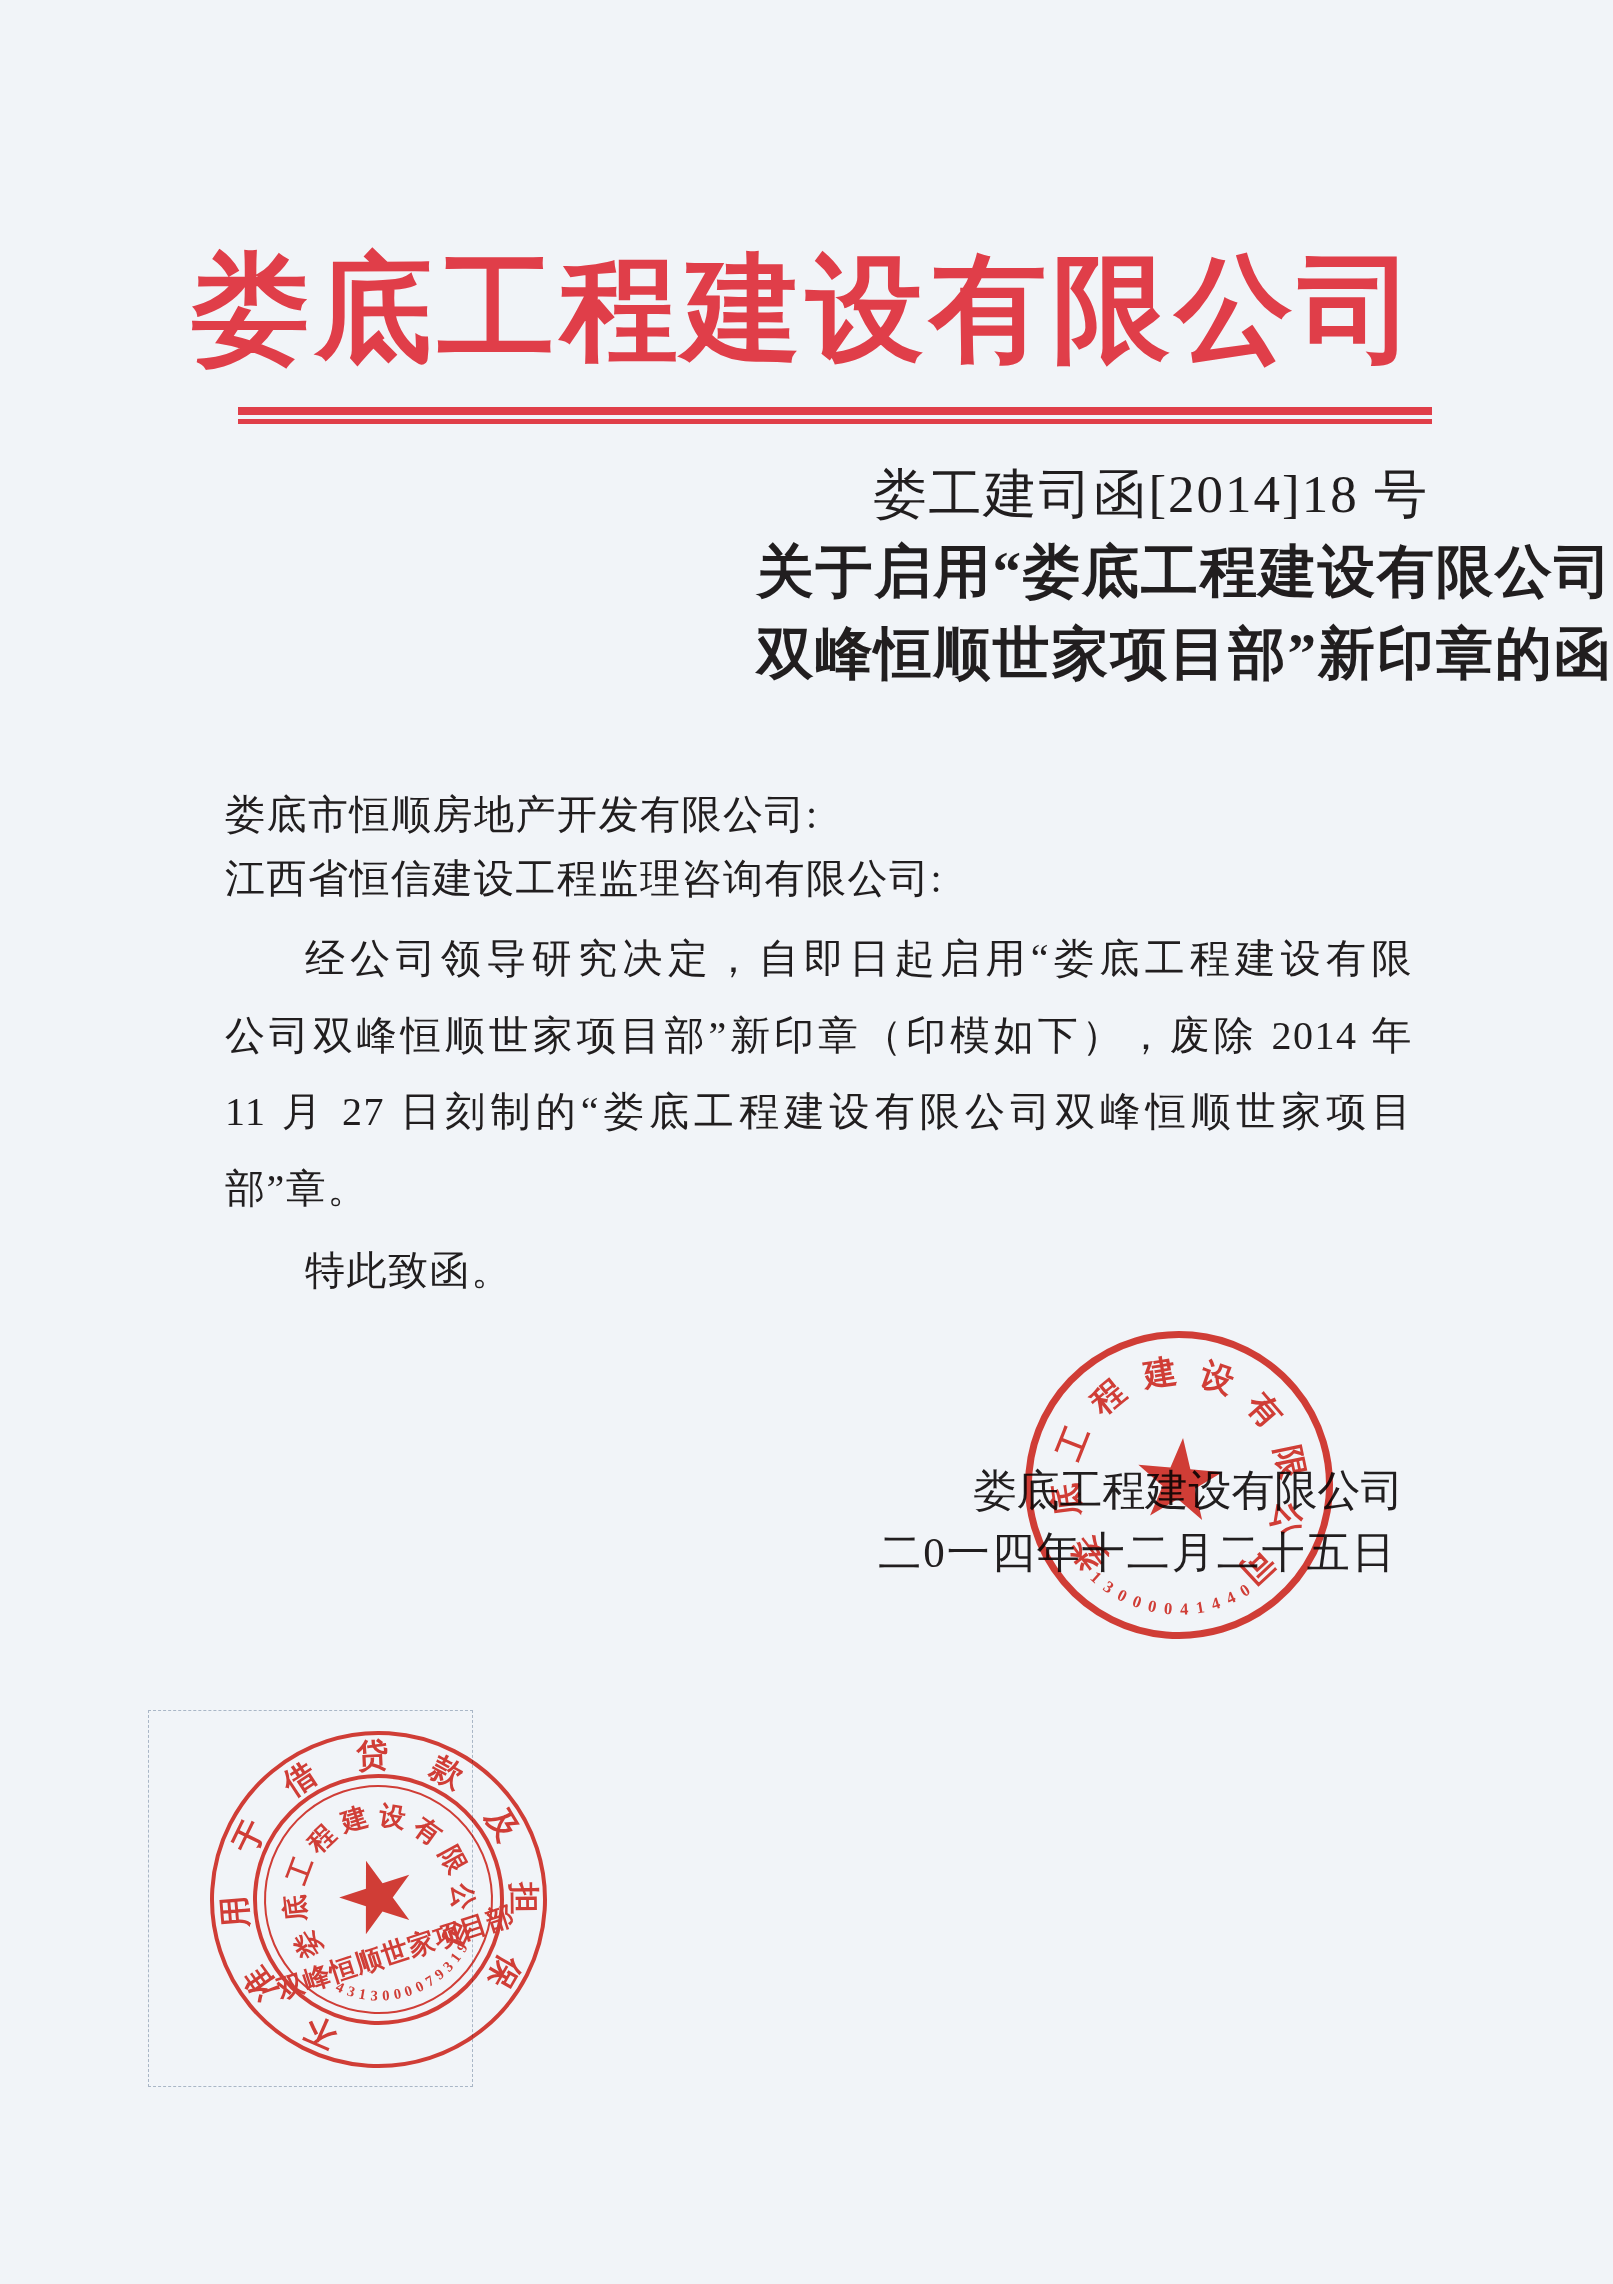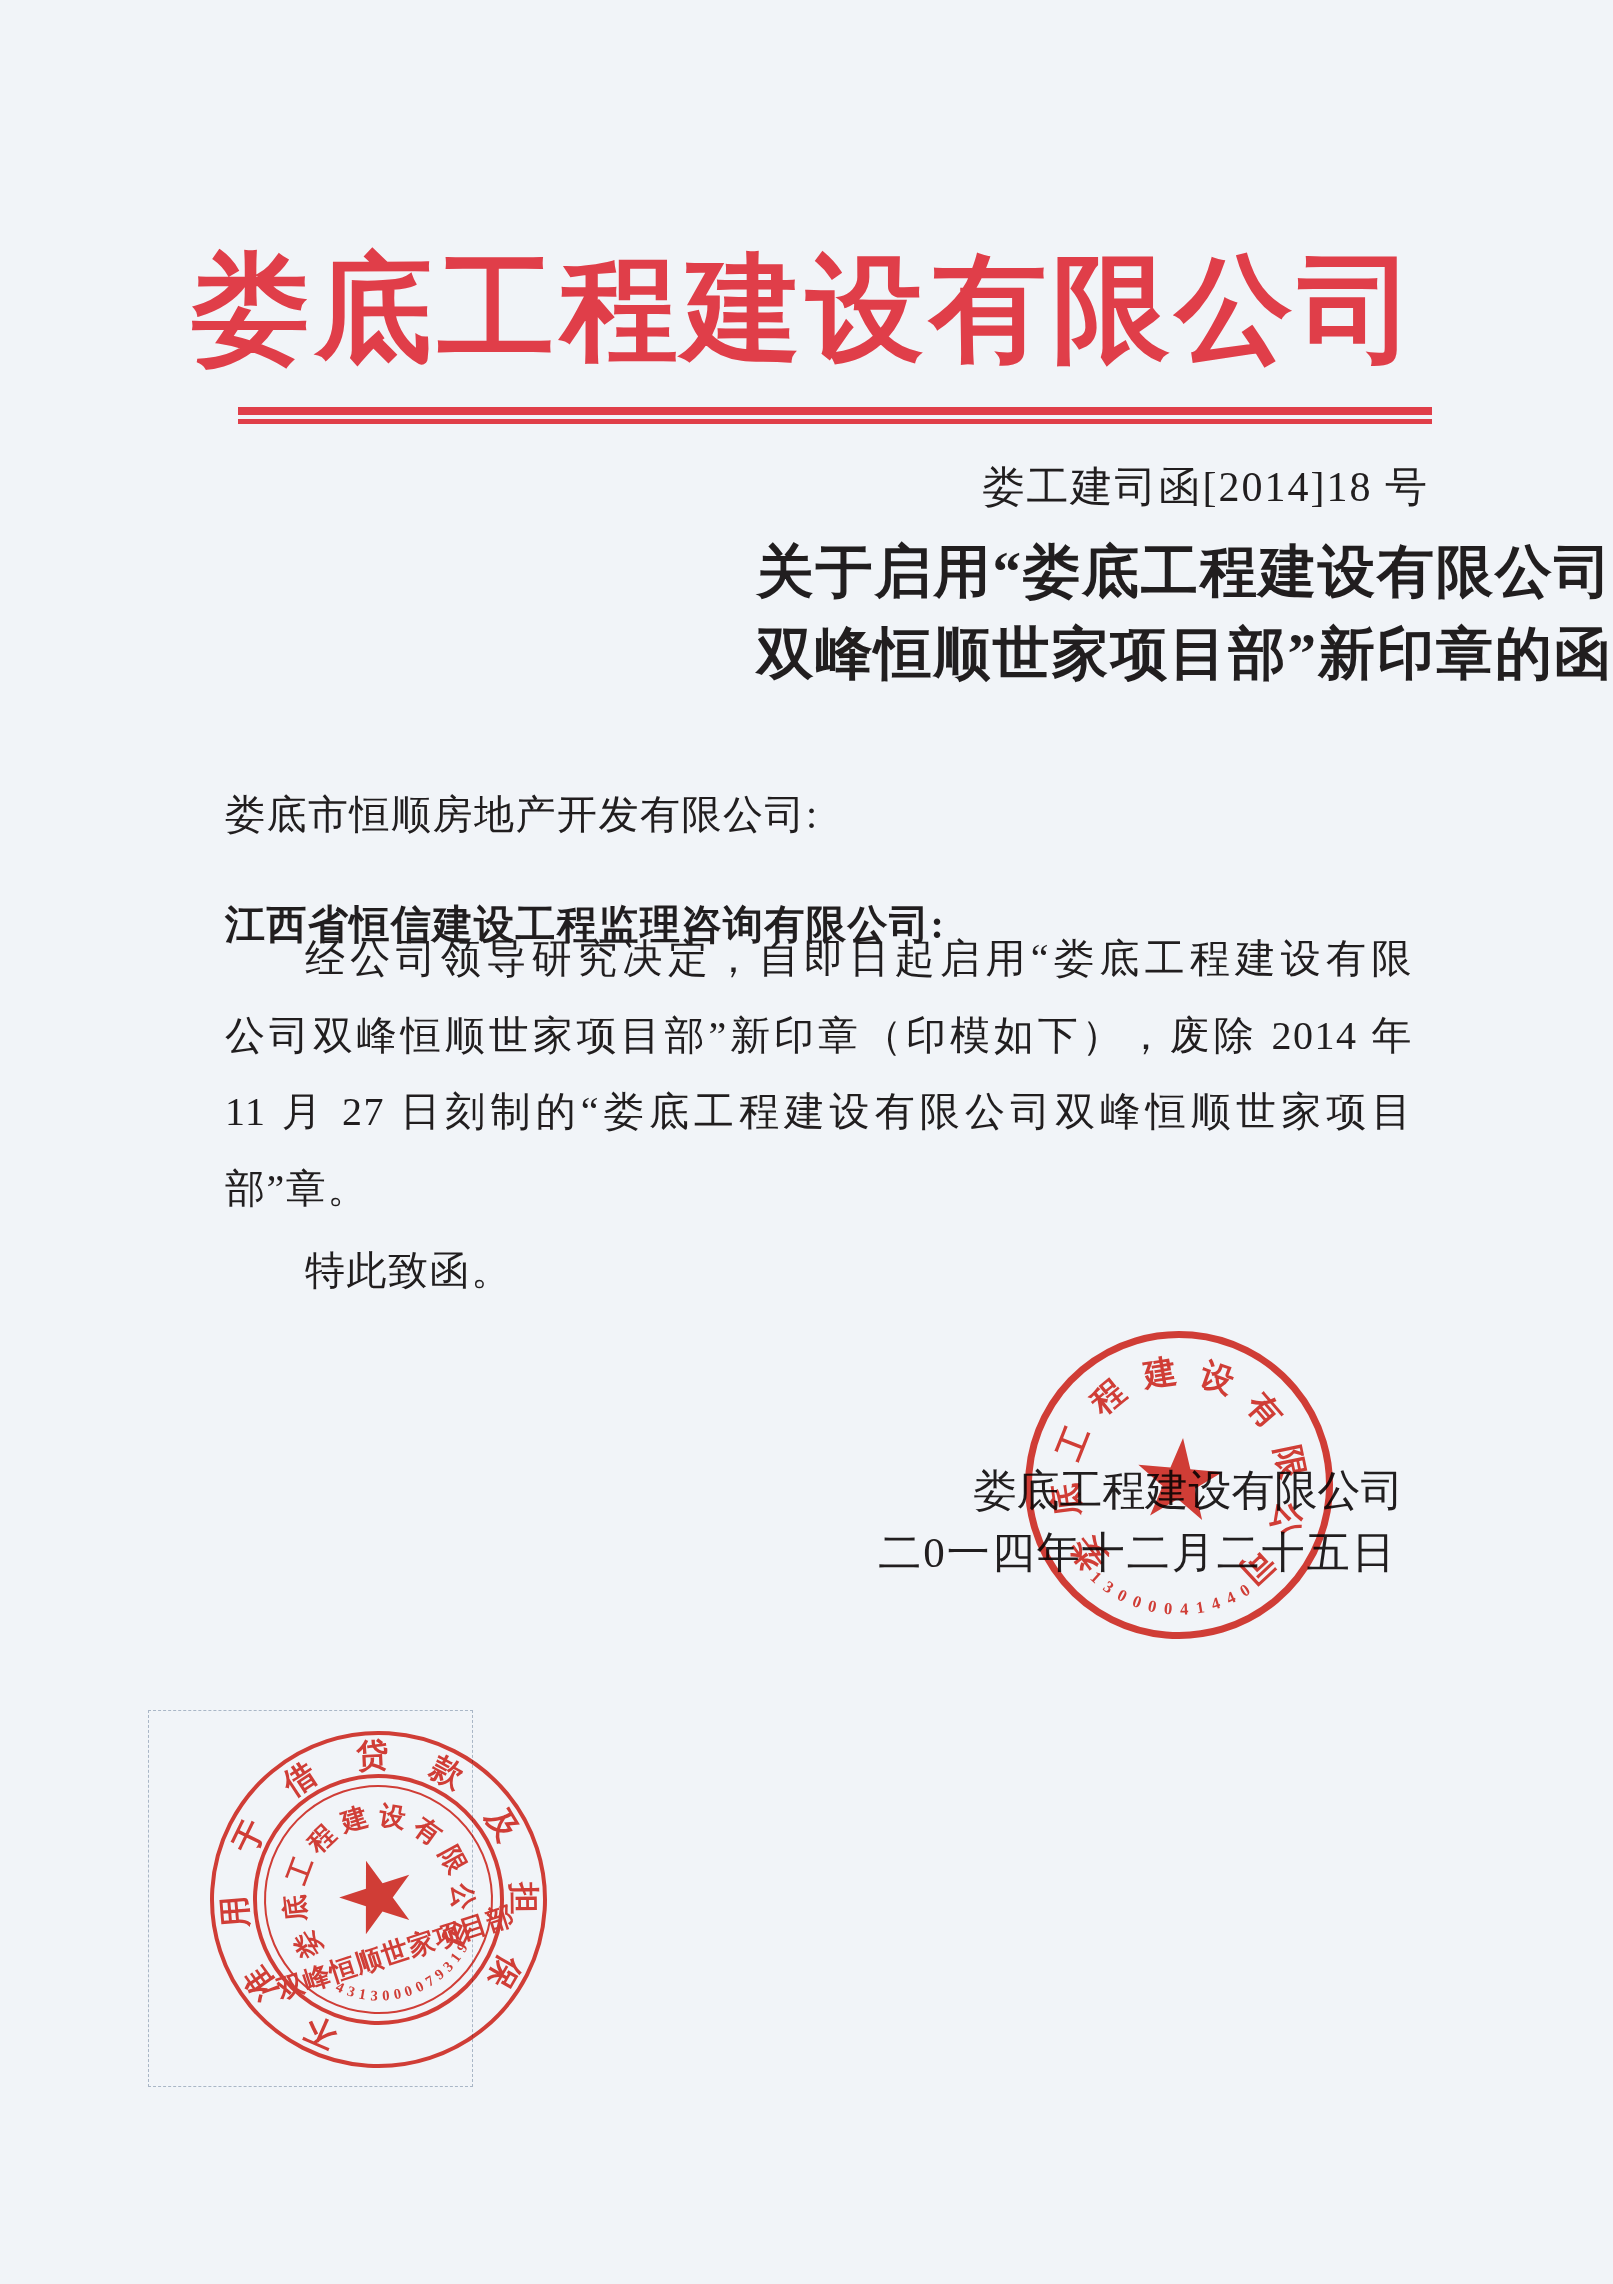--- a/index.html
+++ b/index.html
@@ -16,34 +16,34 @@
   
   .letterhead{
     position:absolute;top:241px;left:0;width:100%;text-align:center;
     font-size:117px;font-weight:700;color:var(--red);letter-spacing:5.9px;line-height:1.18;
     white-space:nowrap;
   }
   .rule{position:absolute;left:238px;width:1194px;background:var(--red);}
   .rule-thick{top:407px;height:7.8px;}
   .rule-thin{top:419px;height:4.9px;}
   .doc-number{
-    position:absolute;top:459px;right:184px;font-size:42px;letter-spacing:2px;white-space:nowrap;
+    position:absolute;top:459px;right:184px;font-size:53px;letter-spacing:2px;white-space:nowrap;
   }
   .subject{
     position:absolute;top:531px;left:0;width:100%;text-align:right;
     font-weight:700;font-size:57px;line-height:82px;letter-spacing:2px;
   }
   
   .bline{
     position:absolute;left:225px;width:1188px;font-size:40px;letter-spacing:1.5px;line-height:49px;
   }
   .just{text-align:justify;text-align-last:justify;}
   .indent{text-indent:80px;}
   .t-addr1{top:790px;}
-  .t-addr2{top:900px;font-weight:bold;}
+  .t-addr2{top:854px;}
   .t-b1{top:934px;}
   .t-b2{top:1011px;font-family:Liberation Serif, serif;}
   .t-b3{top:1087px;}
   .t-b4{top:1164px;}
   .t-close{top:1246px;}
   
   .sig-company{position:absolute;top:1462px;left:973px;width:431px;text-align:center;font-size:43px;white-space:nowrap;}
   .sig-date{position:absolute;top:1524px;left:863px;width:549px;text-align:center;font-size:43px;letter-spacing:2px;white-space:nowrap;}
   
   .seal{position:absolute;mix-blend-mode:multiply;opacity:.92;}

